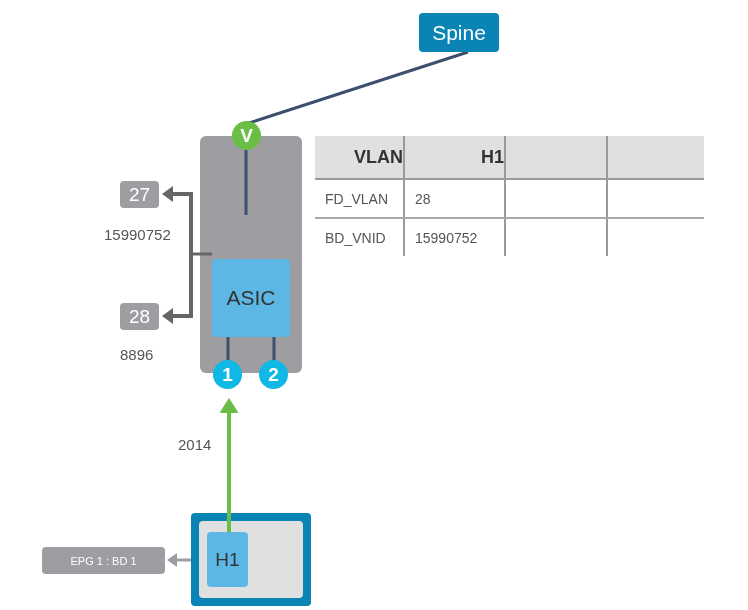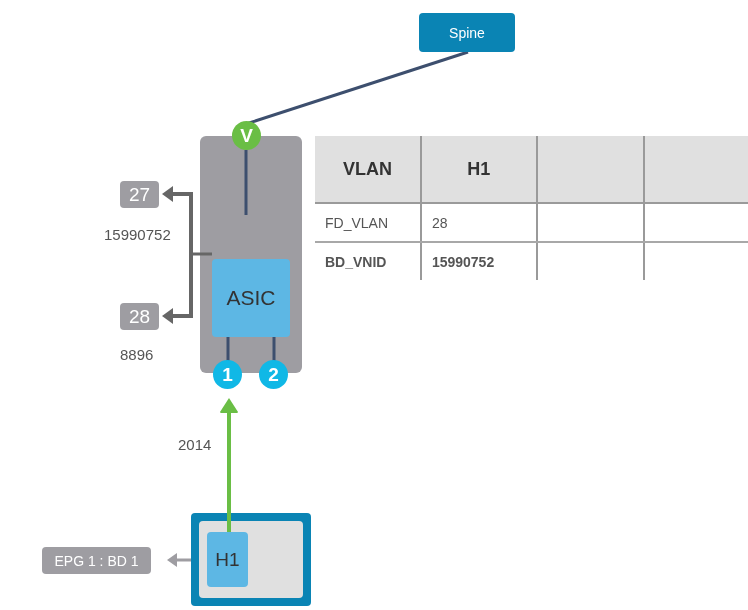--- a/index.html
+++ b/index.html
@@ -1,63 +1,63 @@
 <!DOCTYPE html>
 <html><head>
   <meta charset="utf-8">
   <style>
     html, body { margin: 0; padding: 0; background: #ffffff; }
     body { width: 748px; height: 610px; position: relative; overflow: hidden;
            font-family: "Liberation Sans", sans-serif; }
     .abs { position: absolute; }
     svg.lines { position: absolute; left: 0; top: 0; width: 748px; height: 610px; }
 
-    .spine { left: 419px; top: 13px; width: 96px; height: 39px; background: #0a84b4;
-             border-radius: 4px; color: #fff; font-size: 14px; display: flex;
+    .spine { left: 419px; top: 13px; width: 80px; height: 39px; background: #0a84b4;
+             border-radius: 4px; color: #fff; font-size: 21px; display: flex;
              align-items: center; justify-content: center; }
 
     .switch { left: 200px; top: 136px; width: 102px; height: 237px; background: #9e9da2;
               border-radius: 6px; }
 
     .asic { left: 212px; top: 215px; width: 78px; height: 78px; background: #5db7e4;
             border-radius: 4px; color: #333; font-size: 21px; display: flex;
             align-items: center; justify-content: center; margin-top: 44px; }
 
     .badge { width: 29px; height: 29px; border-radius: 50%; color: #fff; font-weight: bold;
              font-size: 19px; display: flex; align-items: center; justify-content: center; }
     .badge-v { left: 232px; top: 121px; background: #6abe45; }
     .badge-1 { left: 213px; top: 360px; background: #10b8e6; }
     .badge-2 { left: 259px; top: 360px; background: #10b8e6; }
 
     .tag { background: #9e9da2; color: #fff; border-radius: 4px; display: flex;
            align-items: center; justify-content: center; }
     .tag-27 { left: 120px; top: 181px; width: 39px; height: 27px; font-size: 19px; }
     .tag-28 { left: 120px; top: 303px; width: 39px; height: 27px; font-size: 19px; }
-    .tag-epg { left: 42px; top: 547px; width: 109px; height: 27px; font-size: 14px; }
+    .tag-epg { left: 42px; top: 547px; width: 123px; height: 27px; font-size: 11px; }
 
     .label { color: #555; font-size: 15px; }
     .lbl-bd { left: 104px; top: 226px; }
     .lbl-fd { left: 120px; top: 346px; }
     .lbl-ac { left: 178px; top: 436px; }
 
     .host-outer { left: 191px; top: 513px; width: 120px; height: 93px; background: #0a84b4;
                   border-radius: 4px; }
     .host-inner { left: 199px; top: 521px; width: 104px; height: 77px; background: #e0e0e0;
                   border-radius: 4px; }
     .host-h1 { left: 207px; top: 532px; width: 41px; height: 55px; background: #5db7e4;
                border-radius: 4px; color: #333; font-size: 19px; display: flex;
                align-items: center; justify-content: center; }
 
     table.vlan { position: absolute; left: 315px; top: 136px; border-collapse: collapse;
                  font-family: "Liberation Sans", sans-serif; }
     table.vlan th { background: #e0e0e0; height: 42px; font-size: 18px; font-weight: bold;
-                    color: #333; text-align: center; border-bottom: 2px solid #9a9a9a; padding: 12px; }
+                    color: #333; text-align: right; border-bottom: 2px solid #9a9a9a; padding: 0; }
     table.vlan td { height: 37px; font-size: 14px; color: #555; padding: 0 0 0 10px;
                     border-bottom: 2px solid #a8a8a8; }
-    table.vlan tr:last-child td { border-bottom: none; font-weight: bold; }
+    table.vlan tr:last-child td { border-bottom: none; }
     table.vlan th + th, table.vlan td + td { border-left: 2px solid #9a9a9a; }
     .c0 { width: 88px; } .c1 { width: 99px; } .c2 { width: 100px; } .c3 { width: 96px; }
   </style>
 </head>
 <body>
 
 <svg class="lines">
 
   <line x1="246" y1="124" x2="468" y2="52" stroke="#3d4f6e" stroke-width="3"></line>
 

